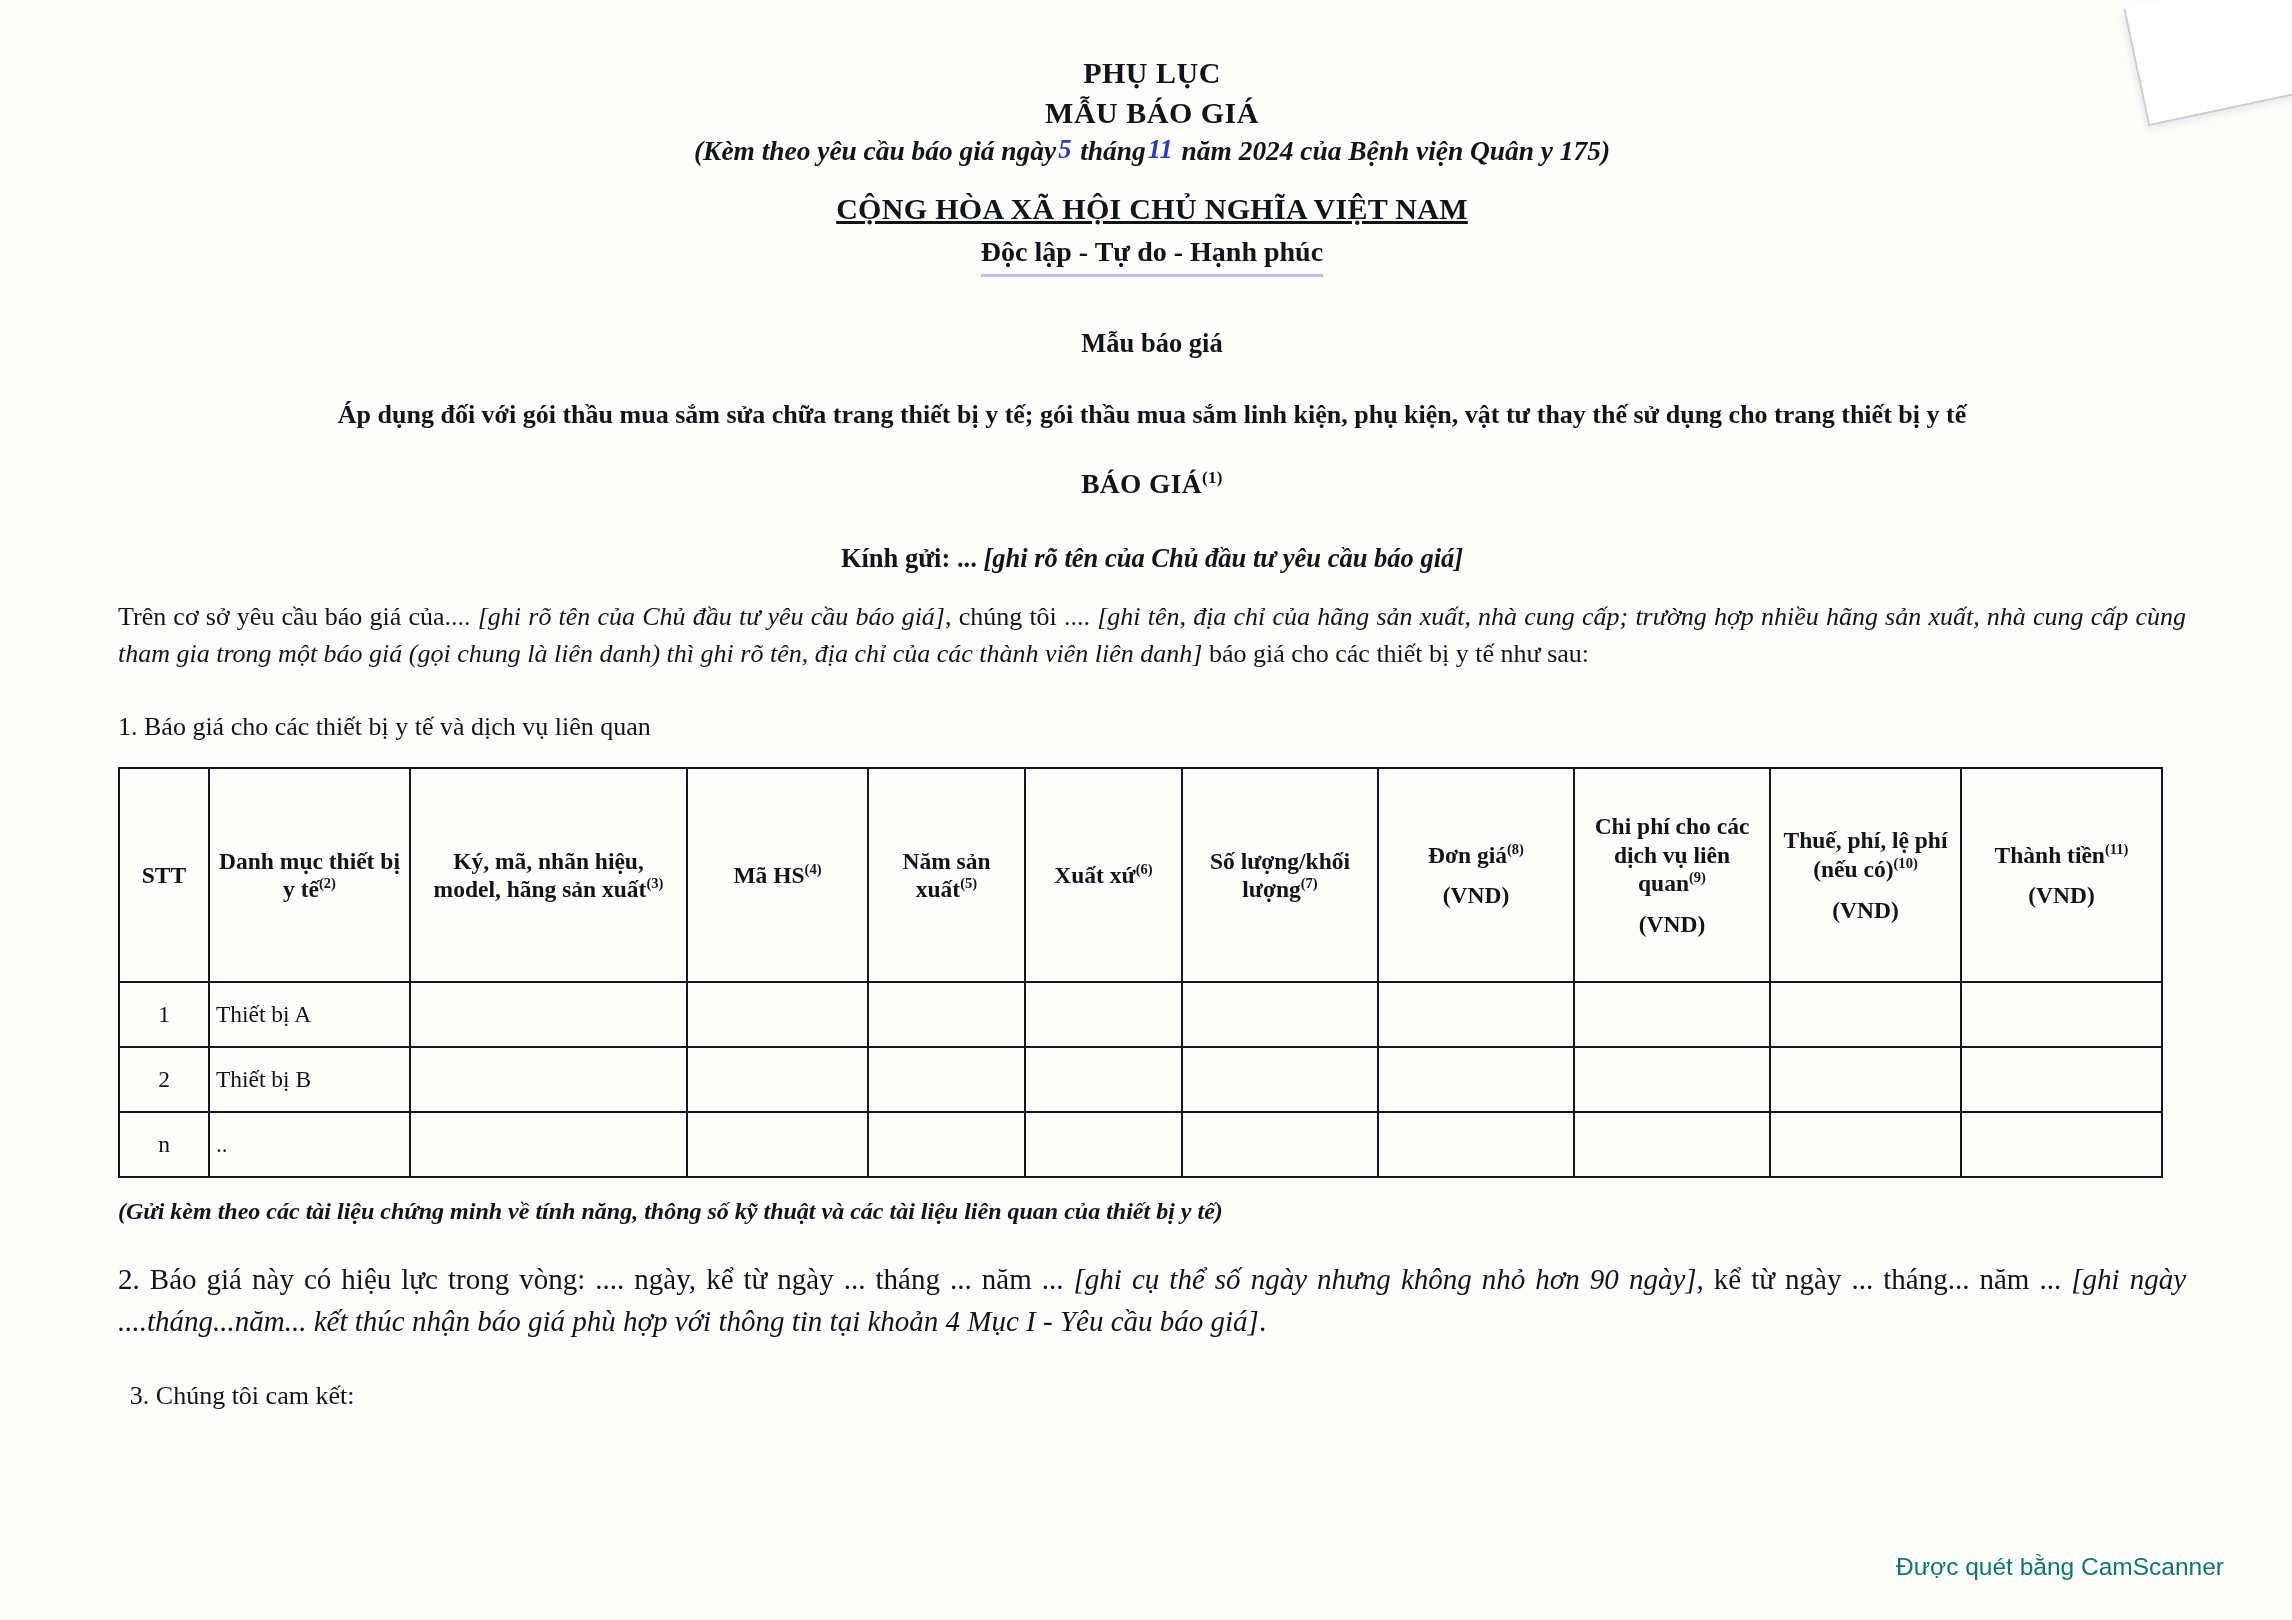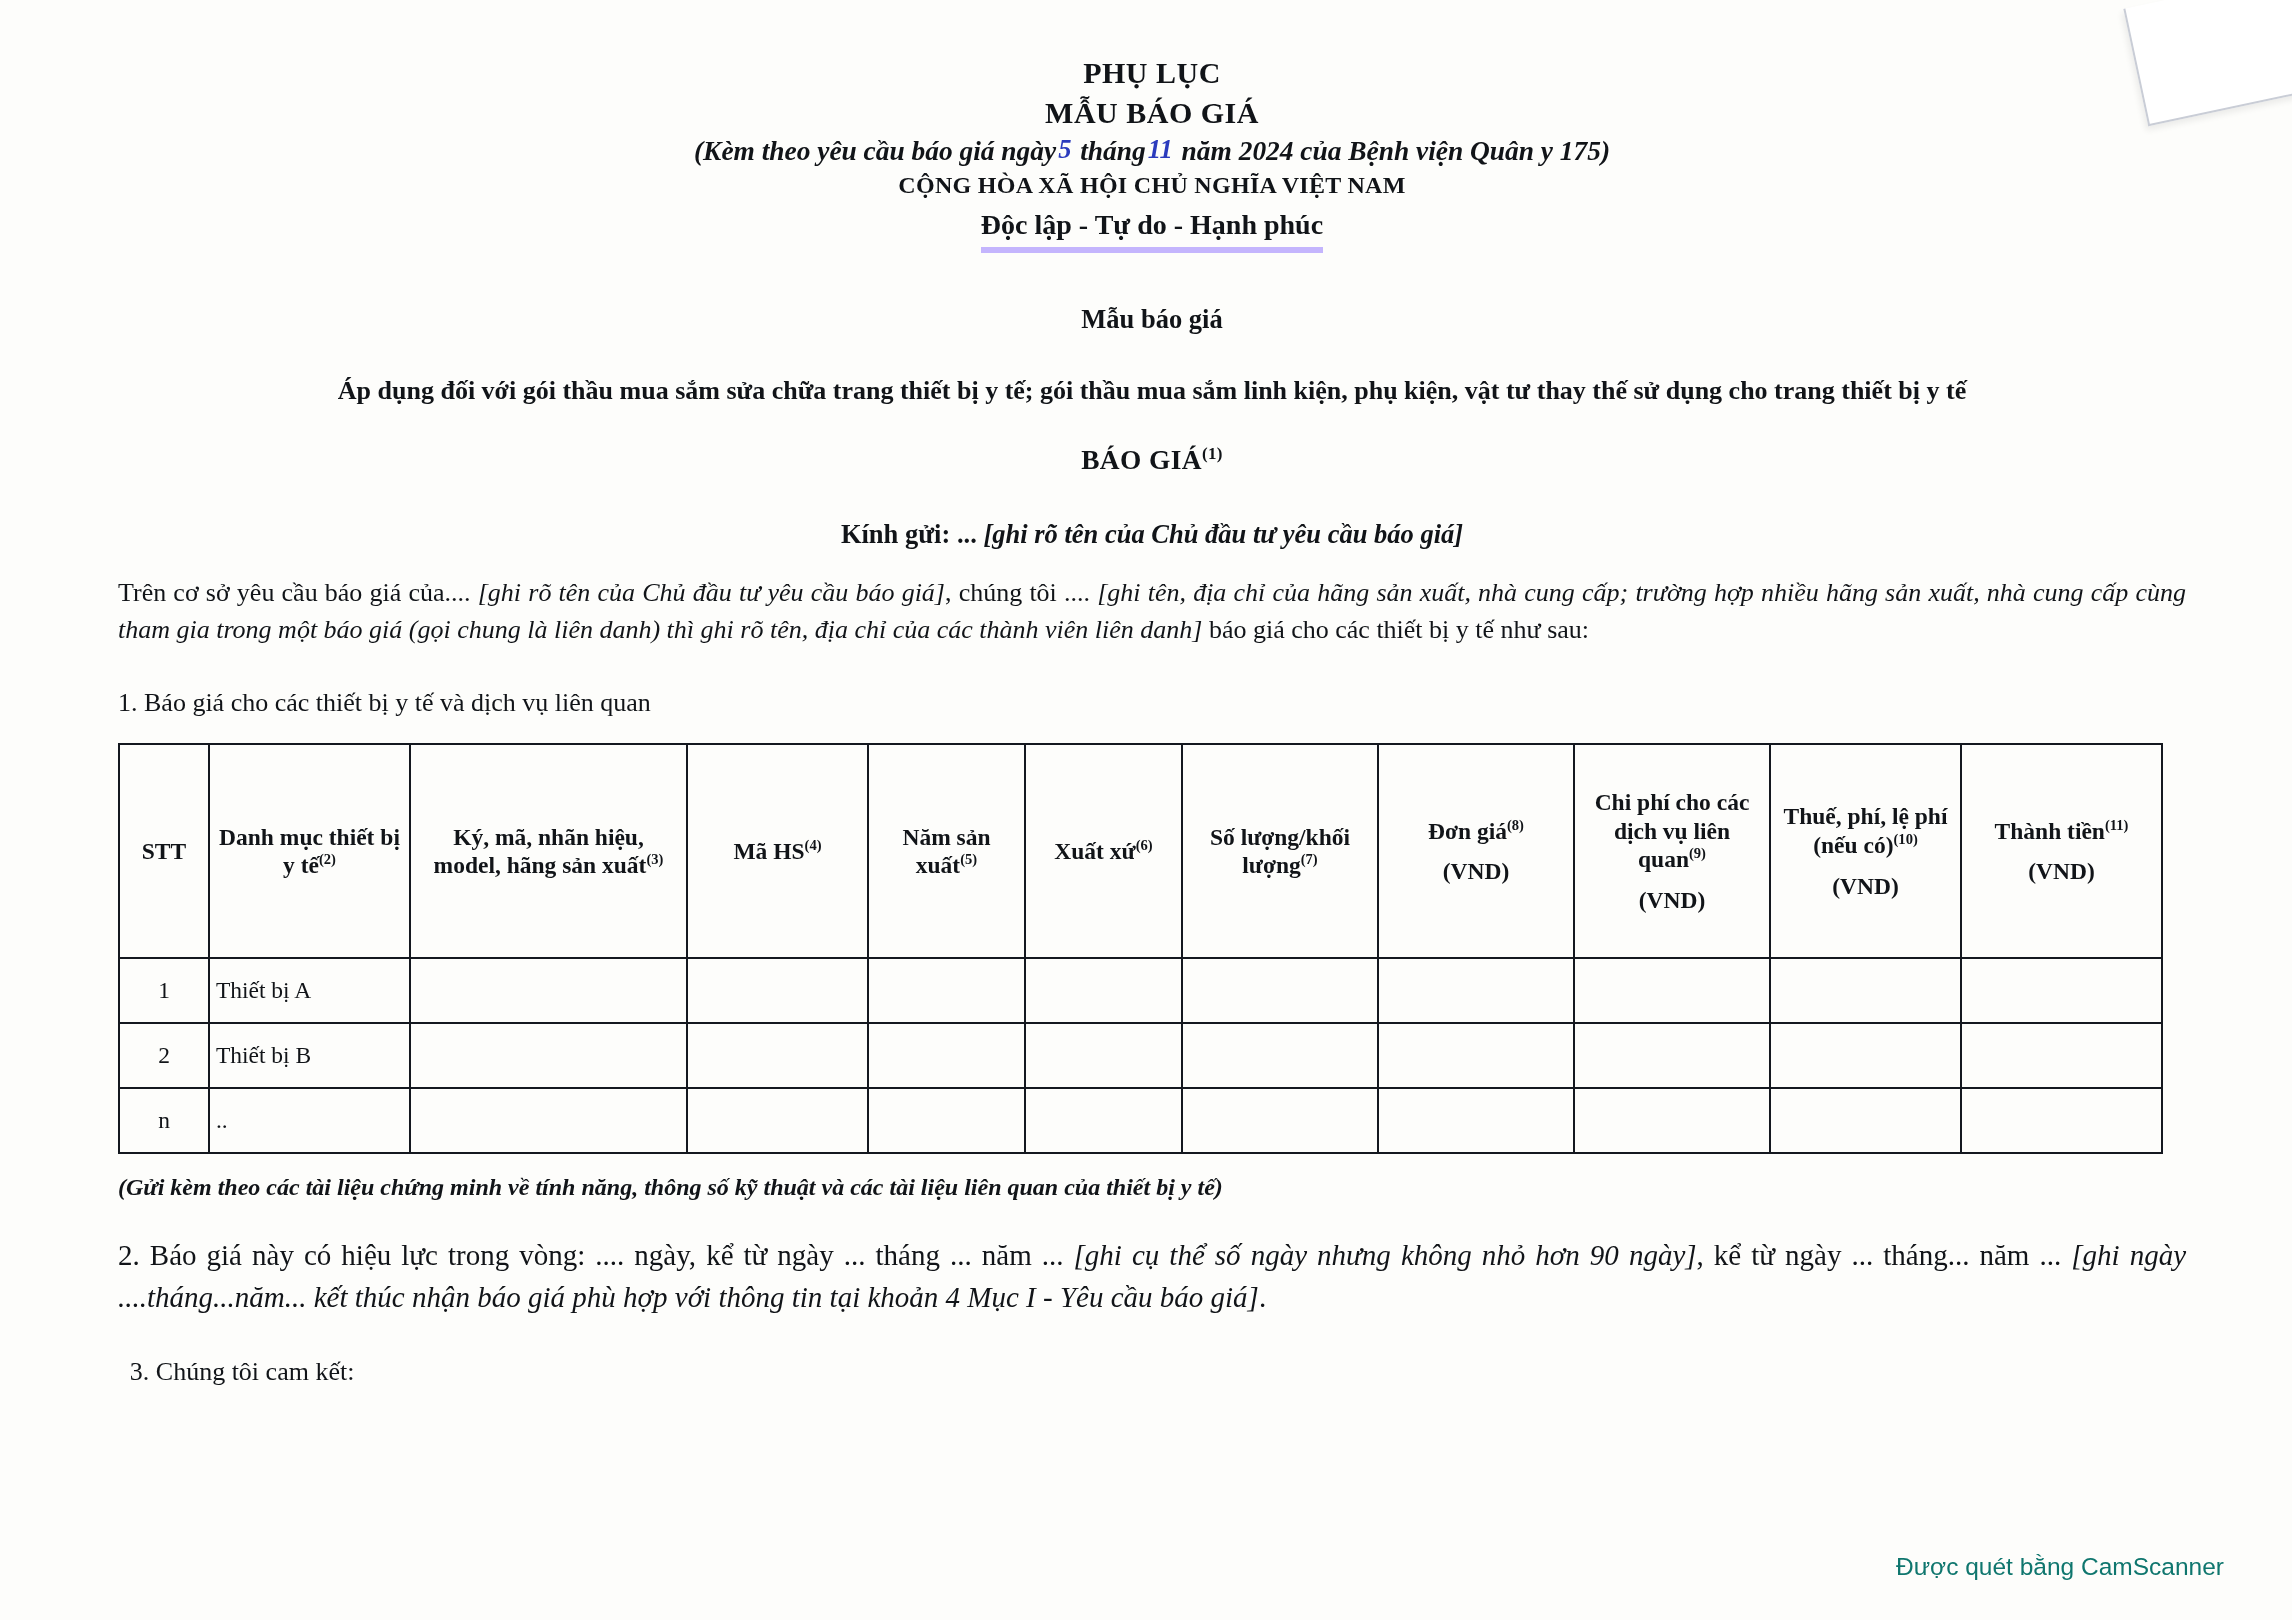--- a/index.html
+++ b/index.html
@@ -71,33 +71,34 @@
     color: #2b3bbd;
     font-style: italic;
     font-weight: bold;
     font-size: 26.5px;
     padding: 0 2px;
     position: relative;
     top: -2px;
   }
   .t-national {
     font-weight: bold;
-    font-size: 24px;
-    margin-top: 3px;
+    font-size: 30px;
+    margin-top: 23px;
     letter-spacing: 0.3px;
+    text-decoration: underline;
   }
   .t-motto-wrap {
     margin-top: 9.8px;
     display: flex;
     justify-content: center;
   }
   .t-motto {
     font-weight: bold;
     font-size: 28px;
-    border-bottom: 6px solid #c4b5fd;
+    border-bottom: 3px solid #c4b5fd;
     padding-bottom: 5.9px;
     display: inline-block;
   }
 
   .t-sample {
     font-weight: bold;
     font-size: 26.5px;
     margin-top: 51px;
   }
 

